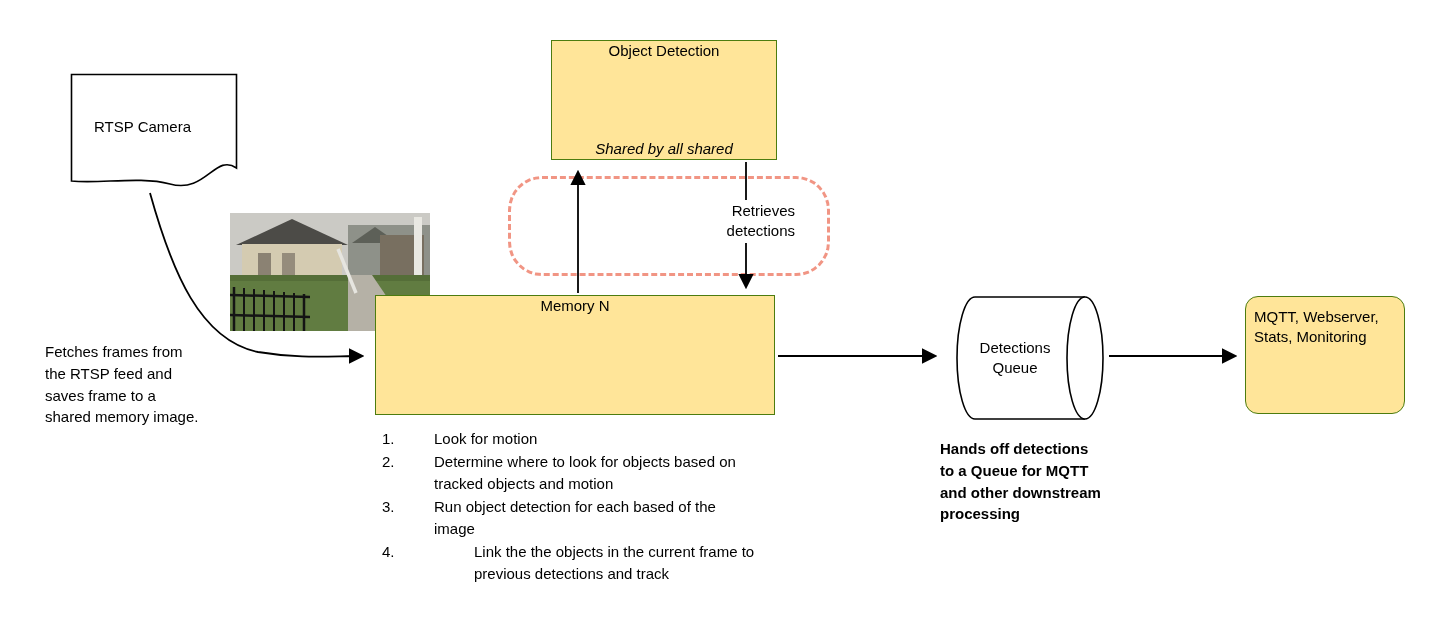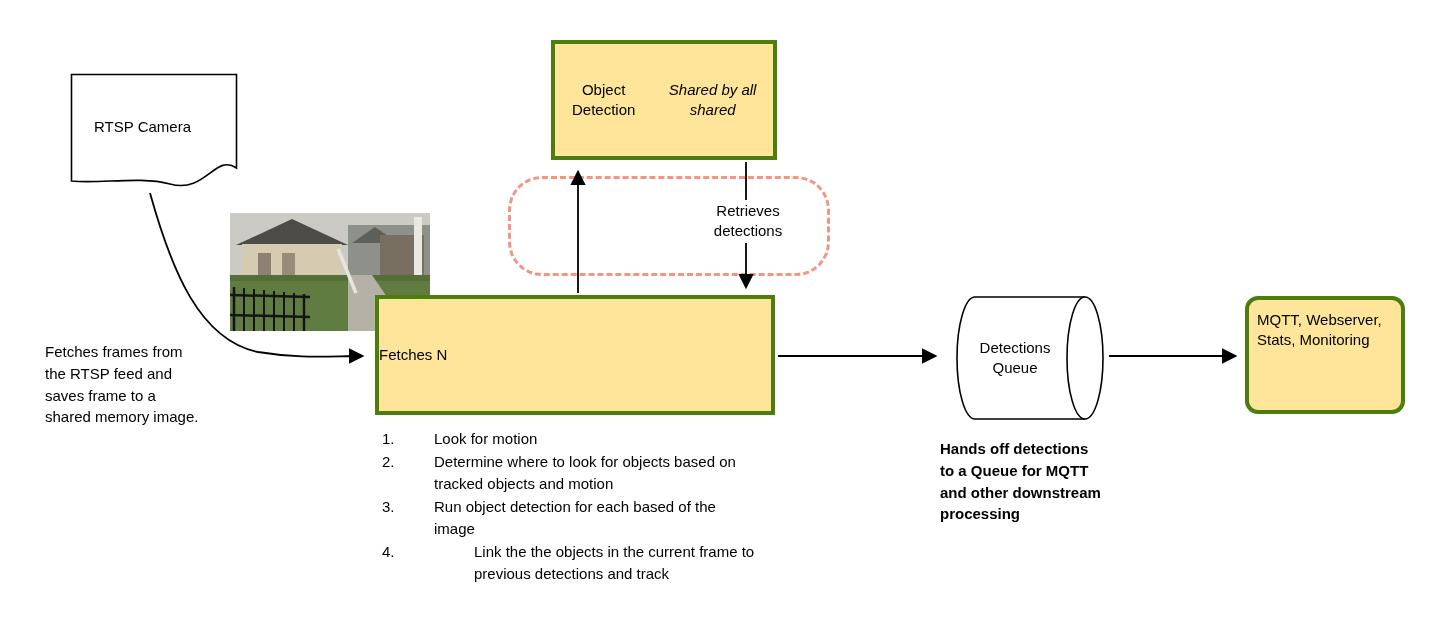--- a/index.html
+++ b/index.html
@@ -10,25 +10,25 @@
     width: 1448px;
     height: 625px;
     background: #fff;
     overflow: hidden;
     font-size: 15px;
     line-height: 1.35;
   }
   .abs { position: absolute; }
   .node {
     background: var(--node-fill, #ffe599);
-    border: 4px solid #4d7c0f;
+    border: 1px solid #4d7c0f;
     display: flex;
-    flex-direction: row;
+    flex-direction: column;
     align-items: center;
-    justify-content: flex-start;
+    justify-content: space-between;
     text-align: center;
   }
   .prewrap { white-space: pre-line; }
   .flow-label {
     background: #fff;
     text-align: center;
     white-space: pre-line;
     padding: 1px 3px;
   }
   .dashed-region {
@@ -97,26 +97,26 @@
         <line x1="74" y1="81" x2="74" y2="118" stroke-width="2.5"></line>
       </g>
     </svg>
   </div>
 
   <div class="abs node" style="left:551px; top:40px; width:226px; height:120px;">
     <div>Object Detection</div>
     <div style="font-style:italic;">Shared by all shared</div>
   </div>
 
-  <div class="abs flow-label" style="left:698px; top:200px; width:100px;">Retrieves
+  <div class="abs flow-label" style="left:698px; top:200px; width:100px;text-align:right;">Retrieves
 detections</div>
 
 
   <div class="abs node" style="left:375px; top:295px; width:400px; height:120px;">
-    <div>Fetches N</div>
+    <div>Memory N</div>
   </div>
 
   <div class="abs annotation" style="left:45px; top:341px; width:158px;">Fetches frames from the RTSP feed and saves frame to a shared memory image.</div>
 
   <div class="abs steps" style="left:382px; top:428px; width:380px;">
     <div class="step-row">
       <div>1.</div>
       <div style="max-width:318px;">Look for motion</div>
     </div>
     <div class="step-row">

